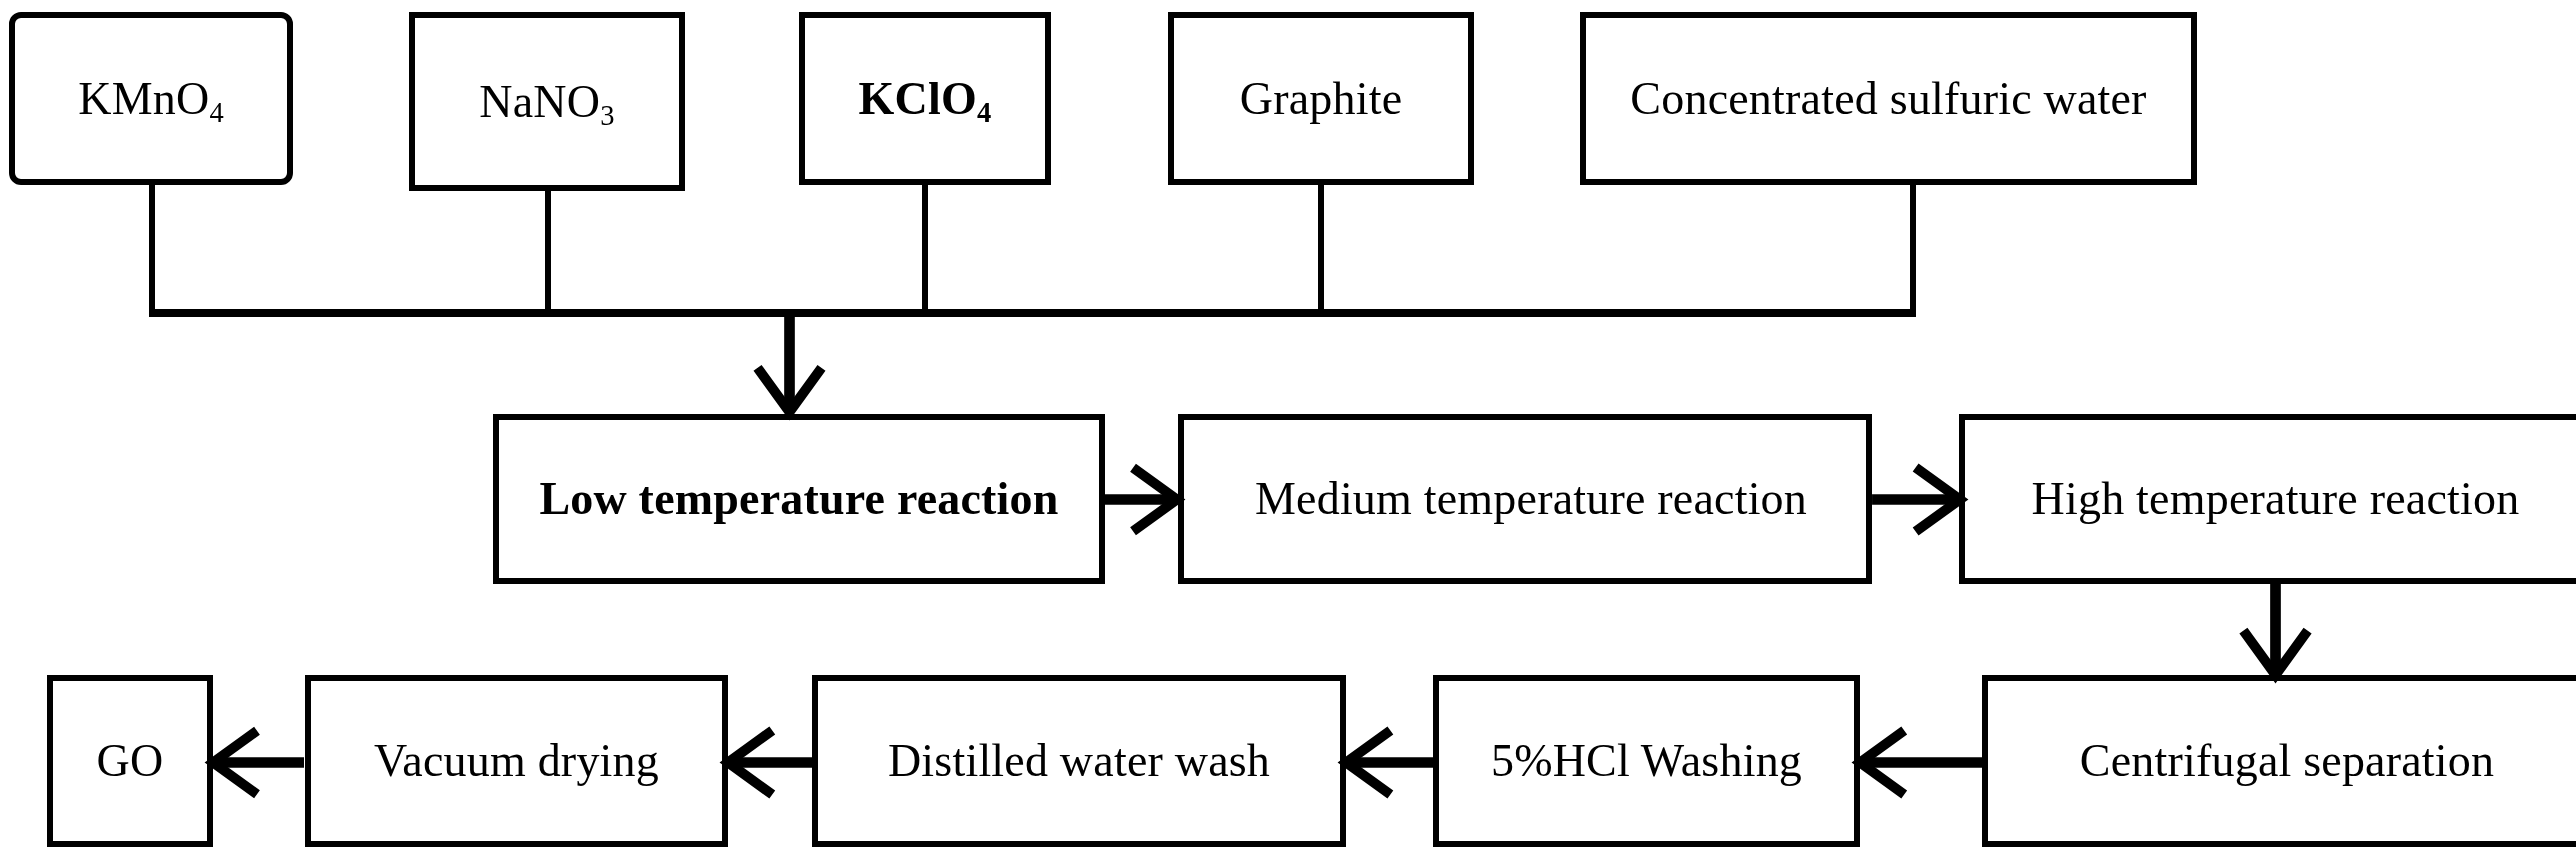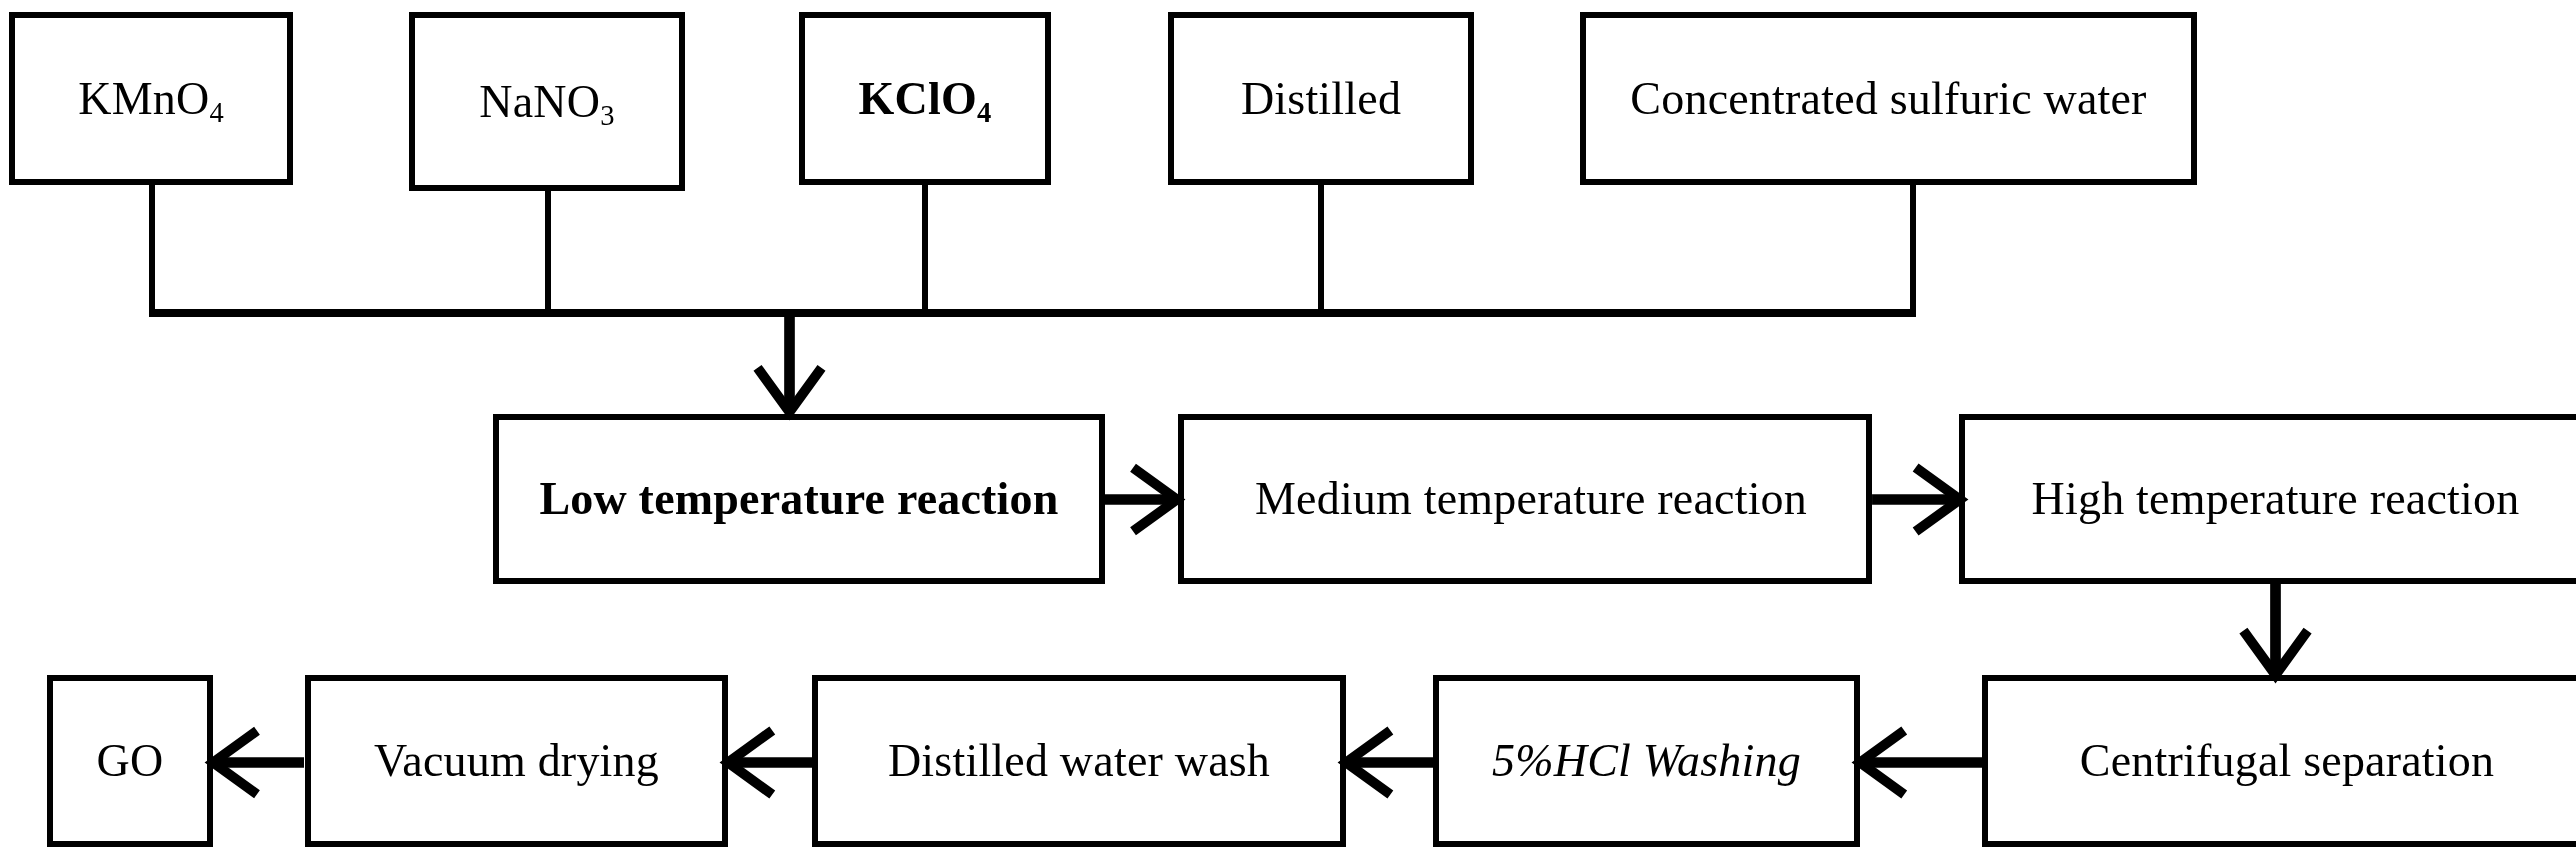--- a/index.html
+++ b/index.html
@@ -58,34 +58,34 @@
     fill: none;
     stroke-linecap: butt;
     stroke-linejoin: miter;
   }
 </style>
 </head>
 <body>
 
 <div id="stage">
 
-  <div class="node" style="left: 9.1px; top: 12.2px; width: 284px; height: 173px;">
+  <div class="node" style="left: 9.1px; top: 12.2px; width: 284px; height: 173px; border-radius: 12px;">
     <span class="label">KMnO<sub>4</sub></span>
   </div>
 
   <div class="node" style="left: 409px; top: 12.2px; width: 276px; height: 179px;">
     <span class="label">NaNO<sub>3</sub></span>
   </div>
 
   <div class="node" style="left: 799px; top: 12.2px; width: 252px; height: 173px; font-weight: bold;">
     <span class="label">KClO<sub>4</sub></span>
   </div>
 
   <div class="node" style="left: 1168px; top: 12.2px; width: 306px; height: 173px;">
-    <span class="label">Distilled</span>
+    <span class="label">Graphite</span>
   </div>
 
   <div class="node" style="left: 1580px; top: 12.2px; width: 617px; height: 173px;">
     <span class="label">Concentrated sulfuric water</span>
   </div>
 
   <div class="node" style="left: 493px; top: 414px; width: 612px; height: 170px; font-weight: bold;">
     <span class="label">Low temperature reaction</span>
   </div>
 
@@ -102,21 +102,21 @@
   </div>
 
   <div class="node" style="left: 305px; top: 675px; width: 423px; height: 172px;">
     <span class="label">Vacuum drying</span>
   </div>
 
   <div class="node" style="left: 812px; top: 675px; width: 534px; height: 172px;">
     <span class="label">Distilled water wash</span>
   </div>
 
-  <div class="node" style="left: 1433px; top: 675px; width: 427px; height: 172px; font-style: italic;">
+  <div class="node" style="left: 1433px; top: 675px; width: 427px; height: 172px;">
     <span class="label">5%HCl Washing</span>
   </div>
 
   <div class="node" style="left: 1982px; top: 675px; width: 610px; height: 172px;">
     <span class="label">Centrifugal separation</span>
   </div>
 
   <div id="connector-layer">
       <div class="vline" style="left: 149px; top: 185px; height: 131px;"></div>
       <div class="vline" style="left: 545px; top: 185px; height: 127px;"></div>

